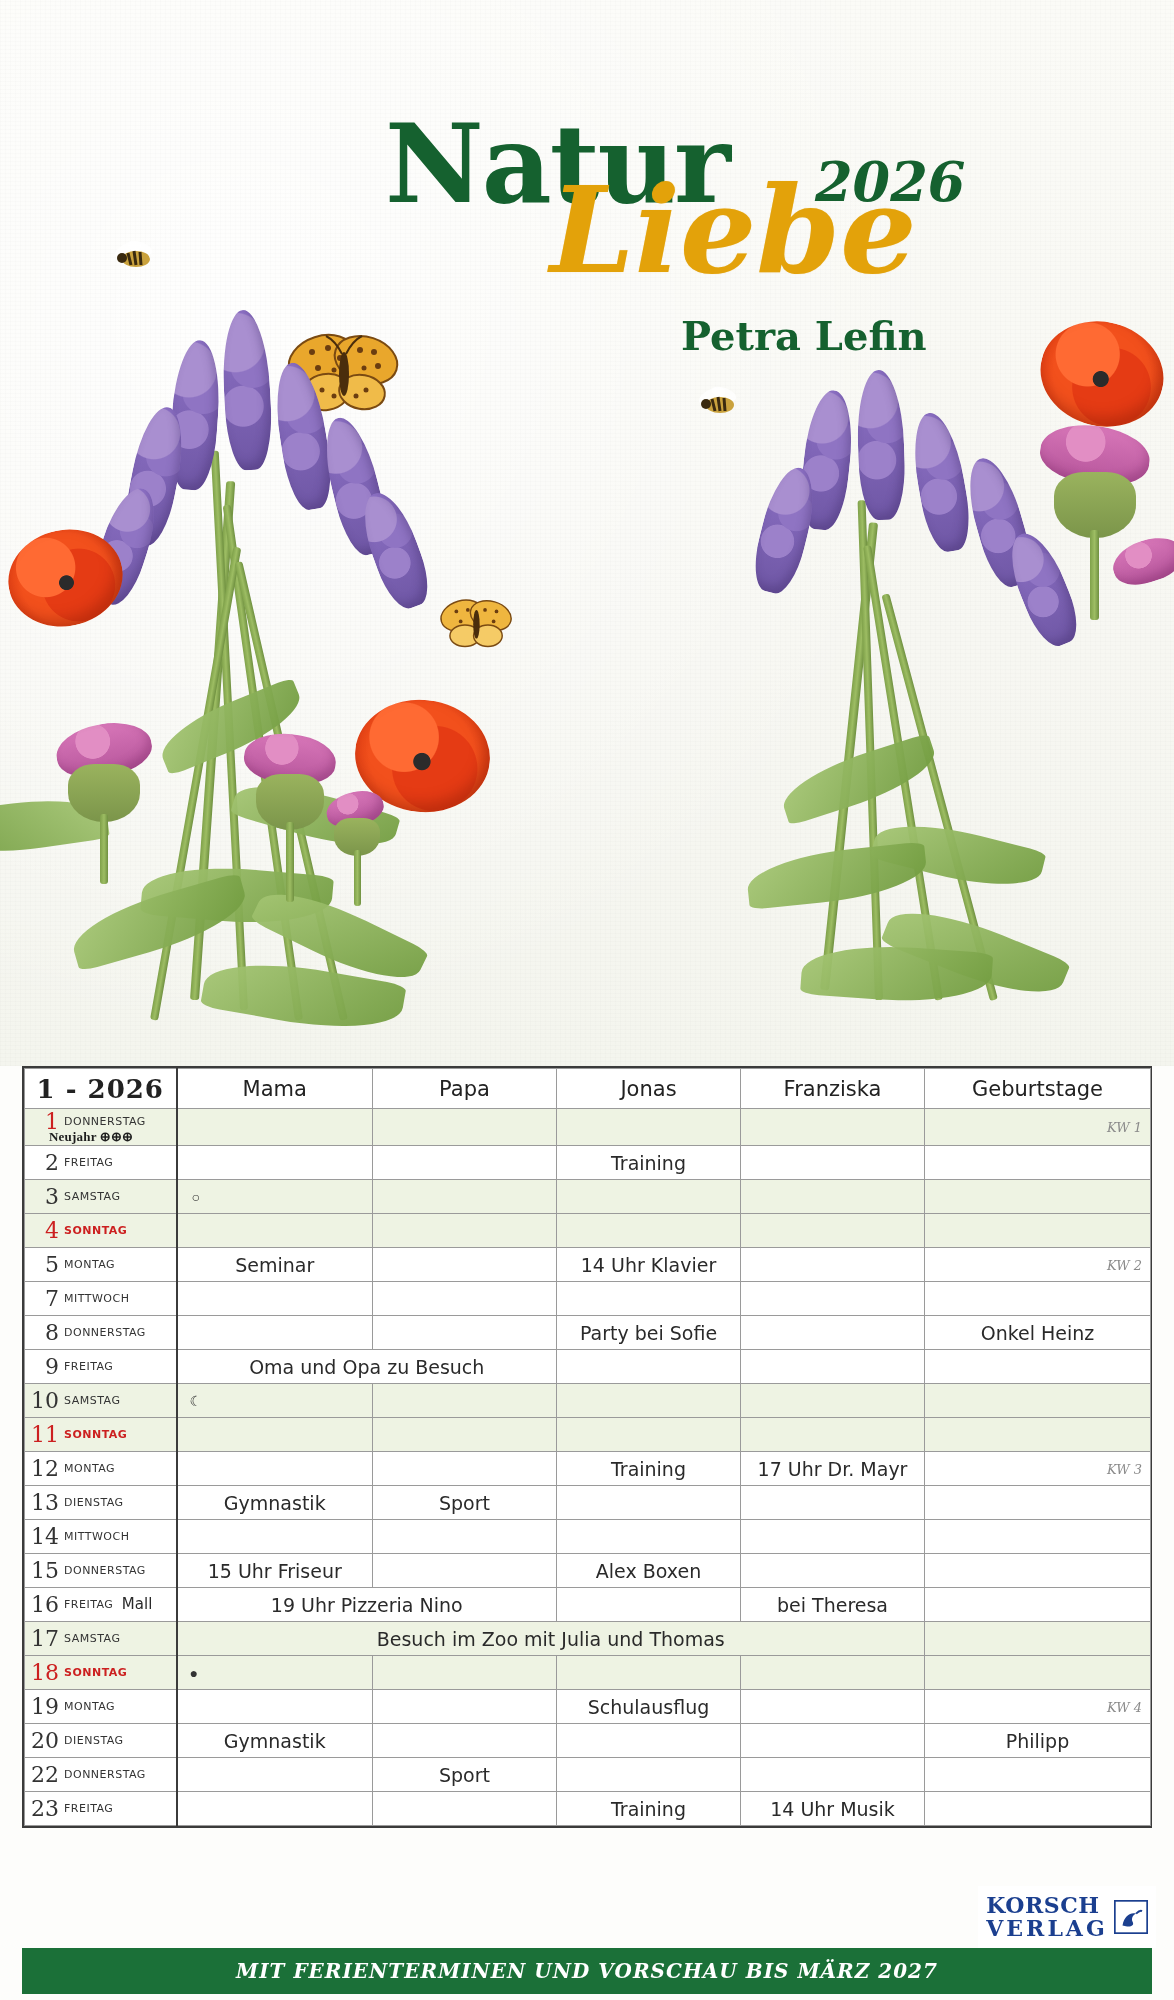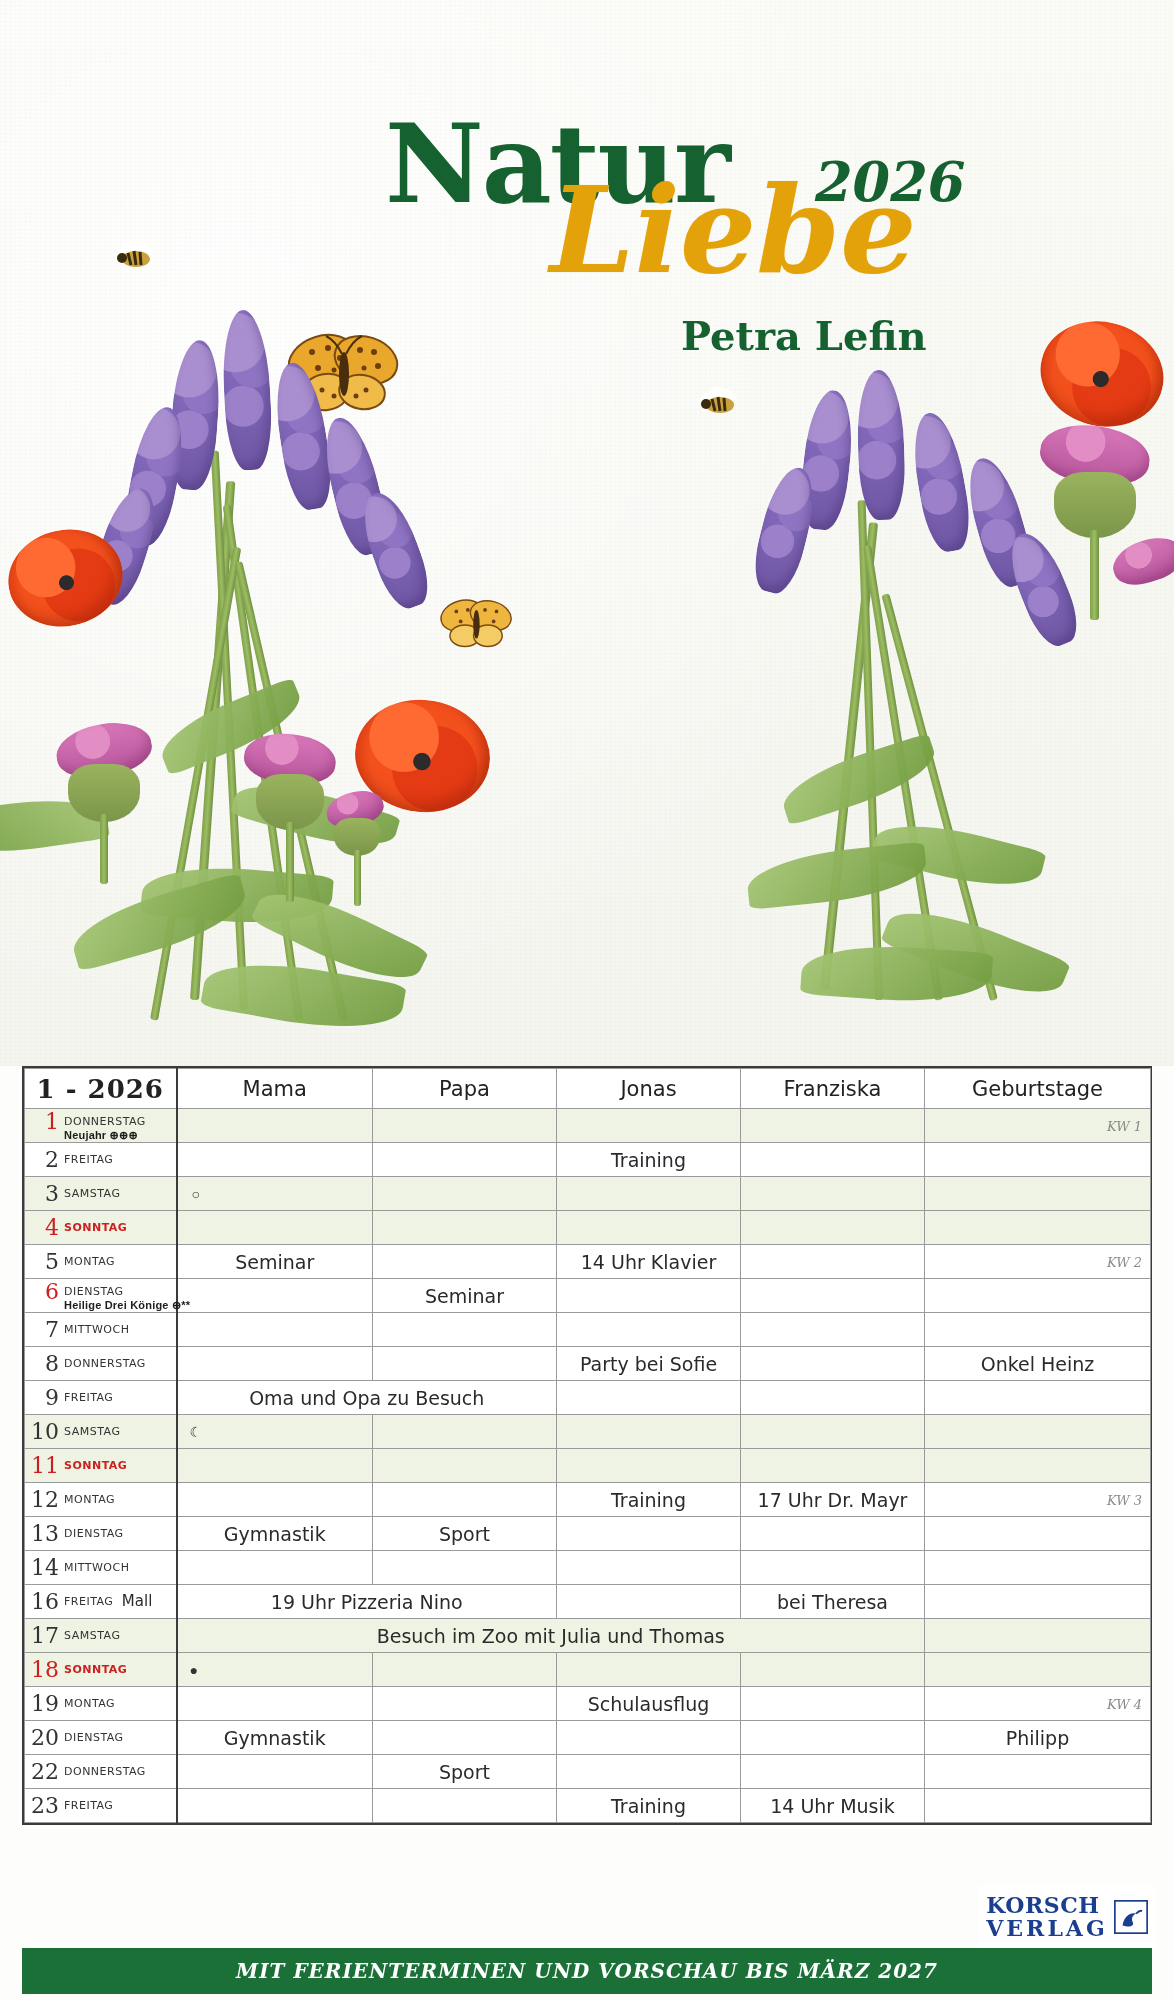--- a/index.html
+++ b/index.html
@@ -211,26 +211,26 @@
     color: #333;
     display: inline-block;
     margin-left: 5px;
     vertical-align: middle;
     text-transform: uppercase;
   }
   .sunday .dnum, .sunday .dname { color: #cc2020; }
   .sunday .dname { font-weight: bold; }
   .holiday .dnum { color: #cc2020; }
   .hol-note {
-    font-family: Liberation Sans, sans-serif;
-    font-size: 11px;
+    font-family: Liberation Serif, serif;
+    font-size: 13px;
     font-weight: bold;
     color: #1d1d1d;
     display: block;
-    margin-left: 33px;
+    margin-left: 18px;
     margin-top: -5px;
     letter-spacing: 0.2px;
   }
   .moon {
     position: absolute;
     right: 8px;
     top: 50%;
     transform: translateY(-50%);
     font-size: 14px;
     color: #333;
@@ -578,41 +578,20 @@
             </td>
           <td>
               <div class="entry"></div>
             </td>
           <td style="position:relative;">
               <div class="entry"></div>
               <span class="kw">KW 2</span>
             </td>
         </tr>
 
-        <tr class="row">
-          <td class="daycell holiday">
-            <span class="dnum">6</span><span class="dname">Dienstag</span>
-            <span class="hol-note">Heilige Drei Könige ⊕**</span>
-          </td>
-          <td>
-              <div class="entry"></div>
-            </td>
-          <td>
-              <div class="entry">Seminar</div>
-            </td>
-          <td>
-              <div class="entry"></div>
-            </td>
-          <td>
-              <div class="entry"></div>
-            </td>
-          <td>
-              <div class="entry"></div>
-            </td>
-        </tr>
 
         <tr class="row">
           <td class="daycell">
             <span class="dnum">7</span><span class="dname">Mittwoch</span>
           </td>
           <td>
               <div class="entry"></div>
             </td>
           <td>
               <div class="entry"></div>
@@ -767,20 +746,40 @@
               <div class="entry"></div>
             </td>
           <td>
               <div class="entry"></div>
             </td>
           <td>
               <div class="entry"></div>
             </td>
         </tr>
 
+        <tr class="row">
+          <td class="daycell">
+            <span class="dnum">15</span><span class="dname">Donnerstag</span>
+          </td>
+          <td>
+              <div class="entry">15 Uhr Friseur</div>
+            </td>
+          <td>
+              <div class="entry"></div>
+            </td>
+          <td>
+              <div class="entry">Alex Boxen</div>
+            </td>
+          <td>
+              <div class="entry"></div>
+            </td>
+          <td>
+              <div class="entry"></div>
+            </td>
+        </tr>
 
         <tr class="row">
           <td class="daycell">
             <span class="dnum">16</span><span class="dname">Freitag</span>
             <span style="font-family:'DejaVu Sans',sans-serif;font-size:15px;color:#2a2a2a;margin-left:4px;">Mall</span>
           </td>
           <td colspan="2">
               <div class="entry">19 Uhr Pizzeria Nino</div>
             </td>
           <td>

